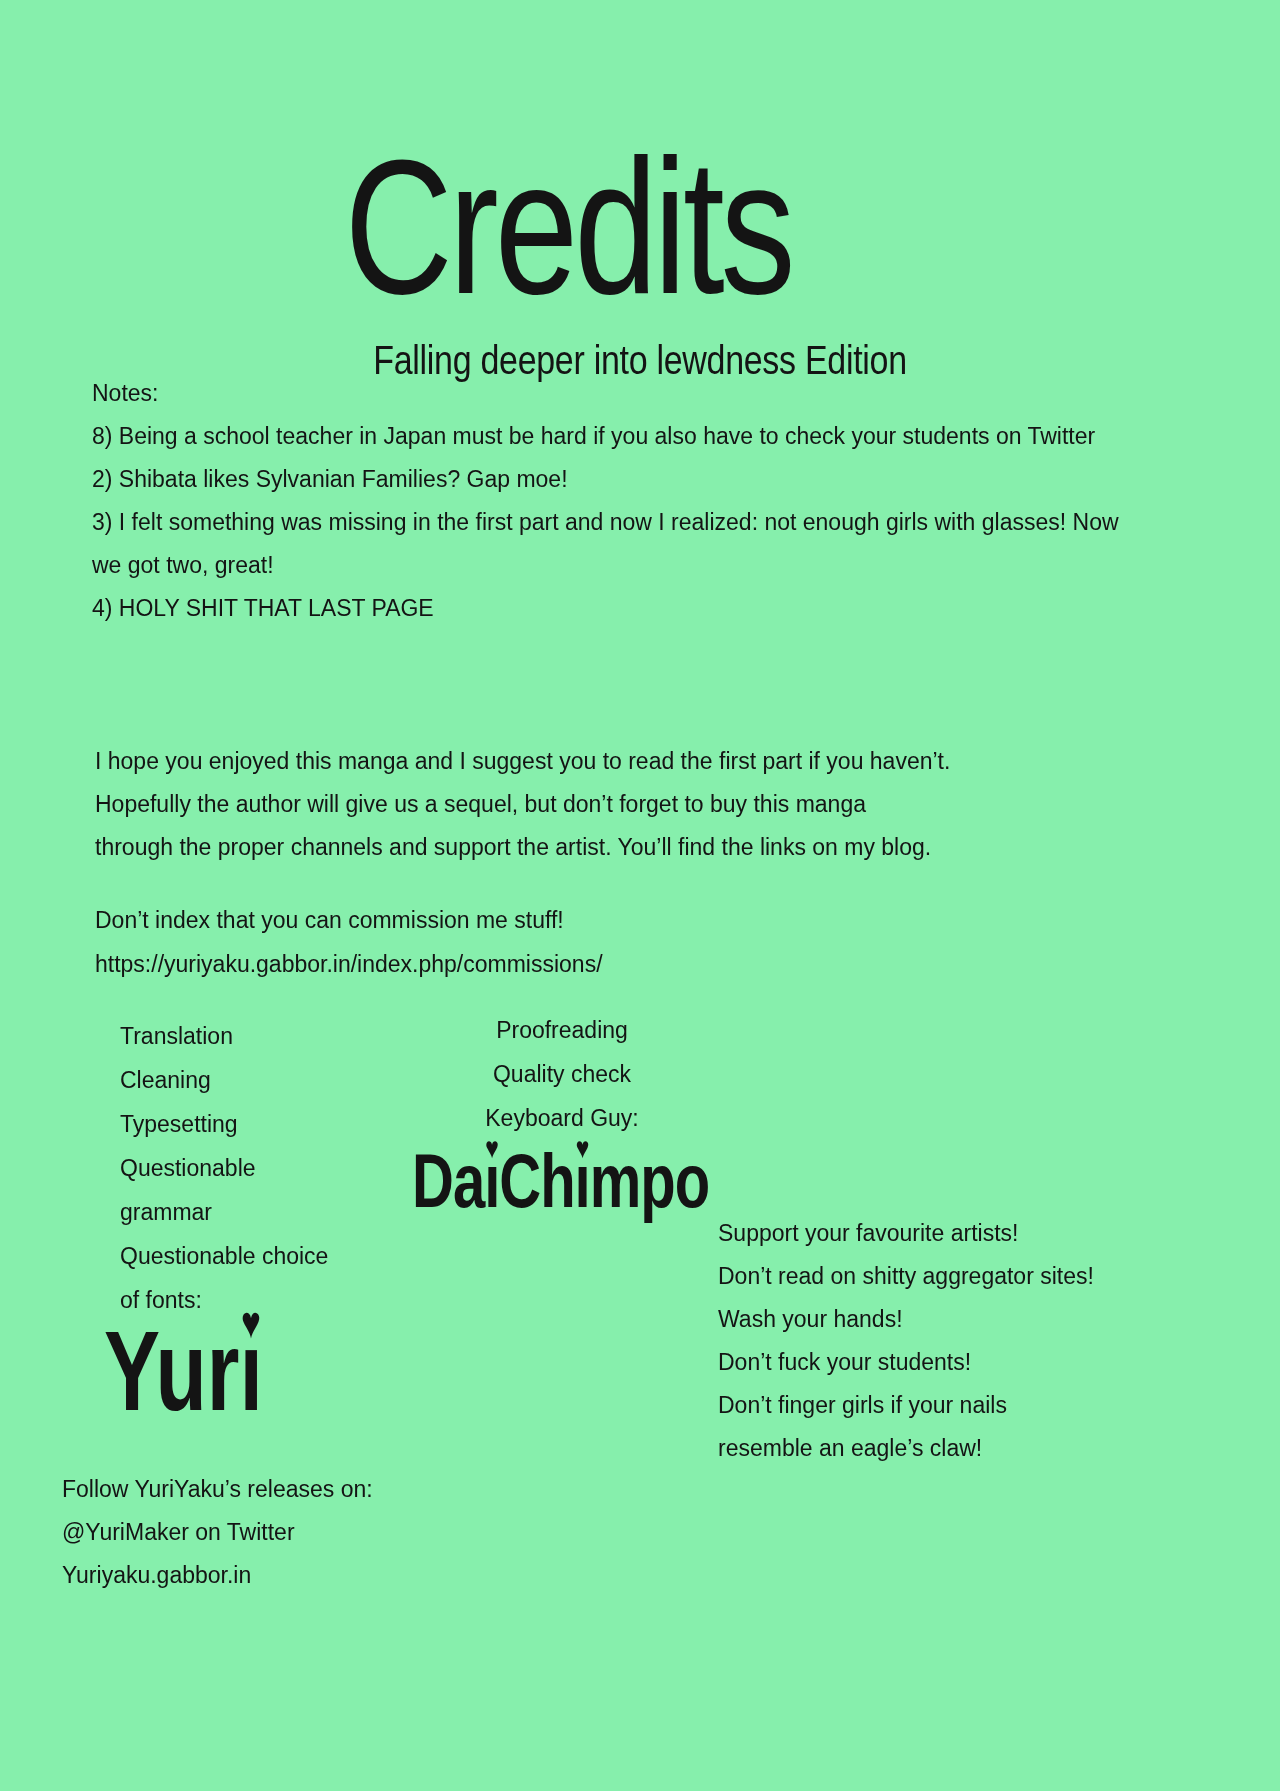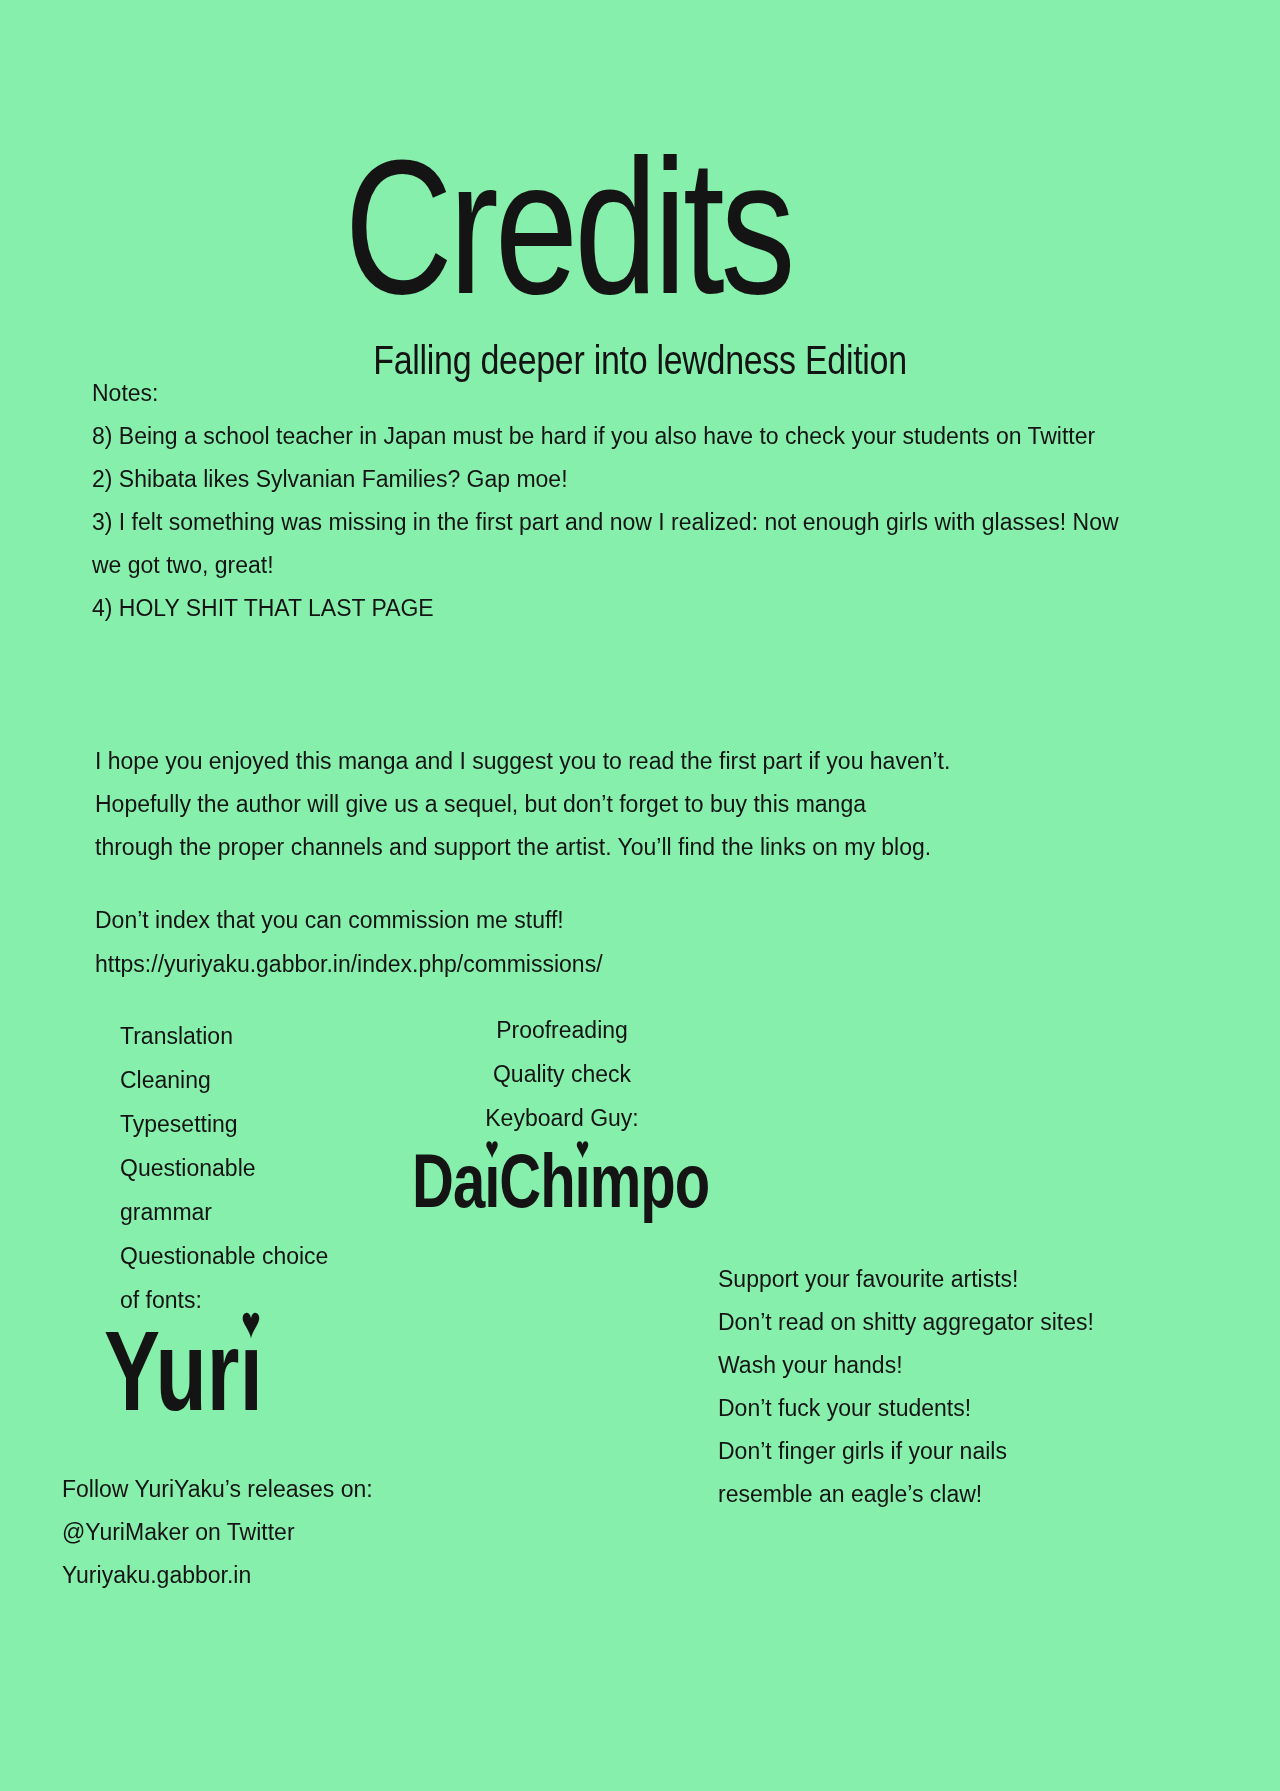--- a/index.html
+++ b/index.html
@@ -64,21 +64,21 @@
   }
   .ipart { position: relative; display: inline-block; }
   .heart-dot {
     position: absolute;
     left: 50%; top: -0.34em;
     transform: translateX(-50%);
     font-size: 0.40em;
     line-height: 1;
   }
 
-  .psa    { position: absolute; left: 718px; top: 1258px; width: 560px; }
+  .psa    { position: absolute; left: 718px; top: 1212px; width: 560px; }
   .follow { position: absolute; left: 62px;  top: 1468px; width: 480px; }
 </style>
 </head>
 <body>
 
 <div class="page">
 
   <div class="title">Credits</div>
   <div class="subtitle">Falling deeper into lewdness Edition</div>
 

